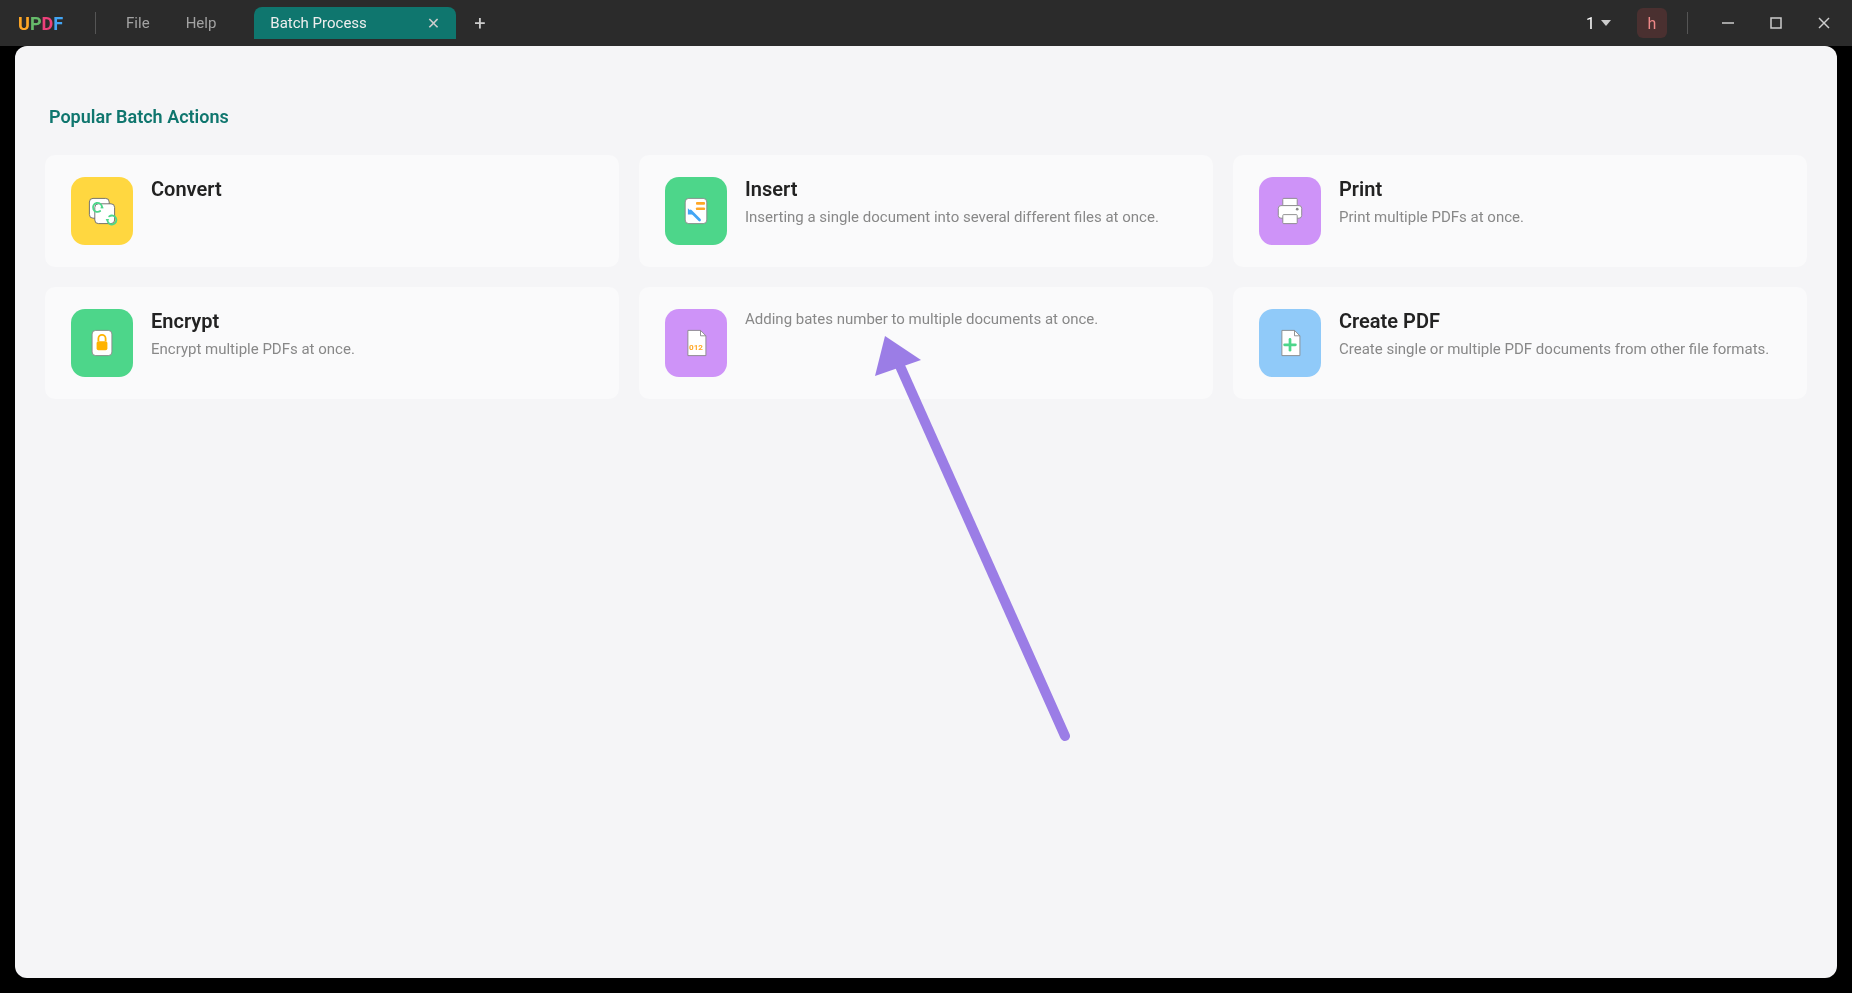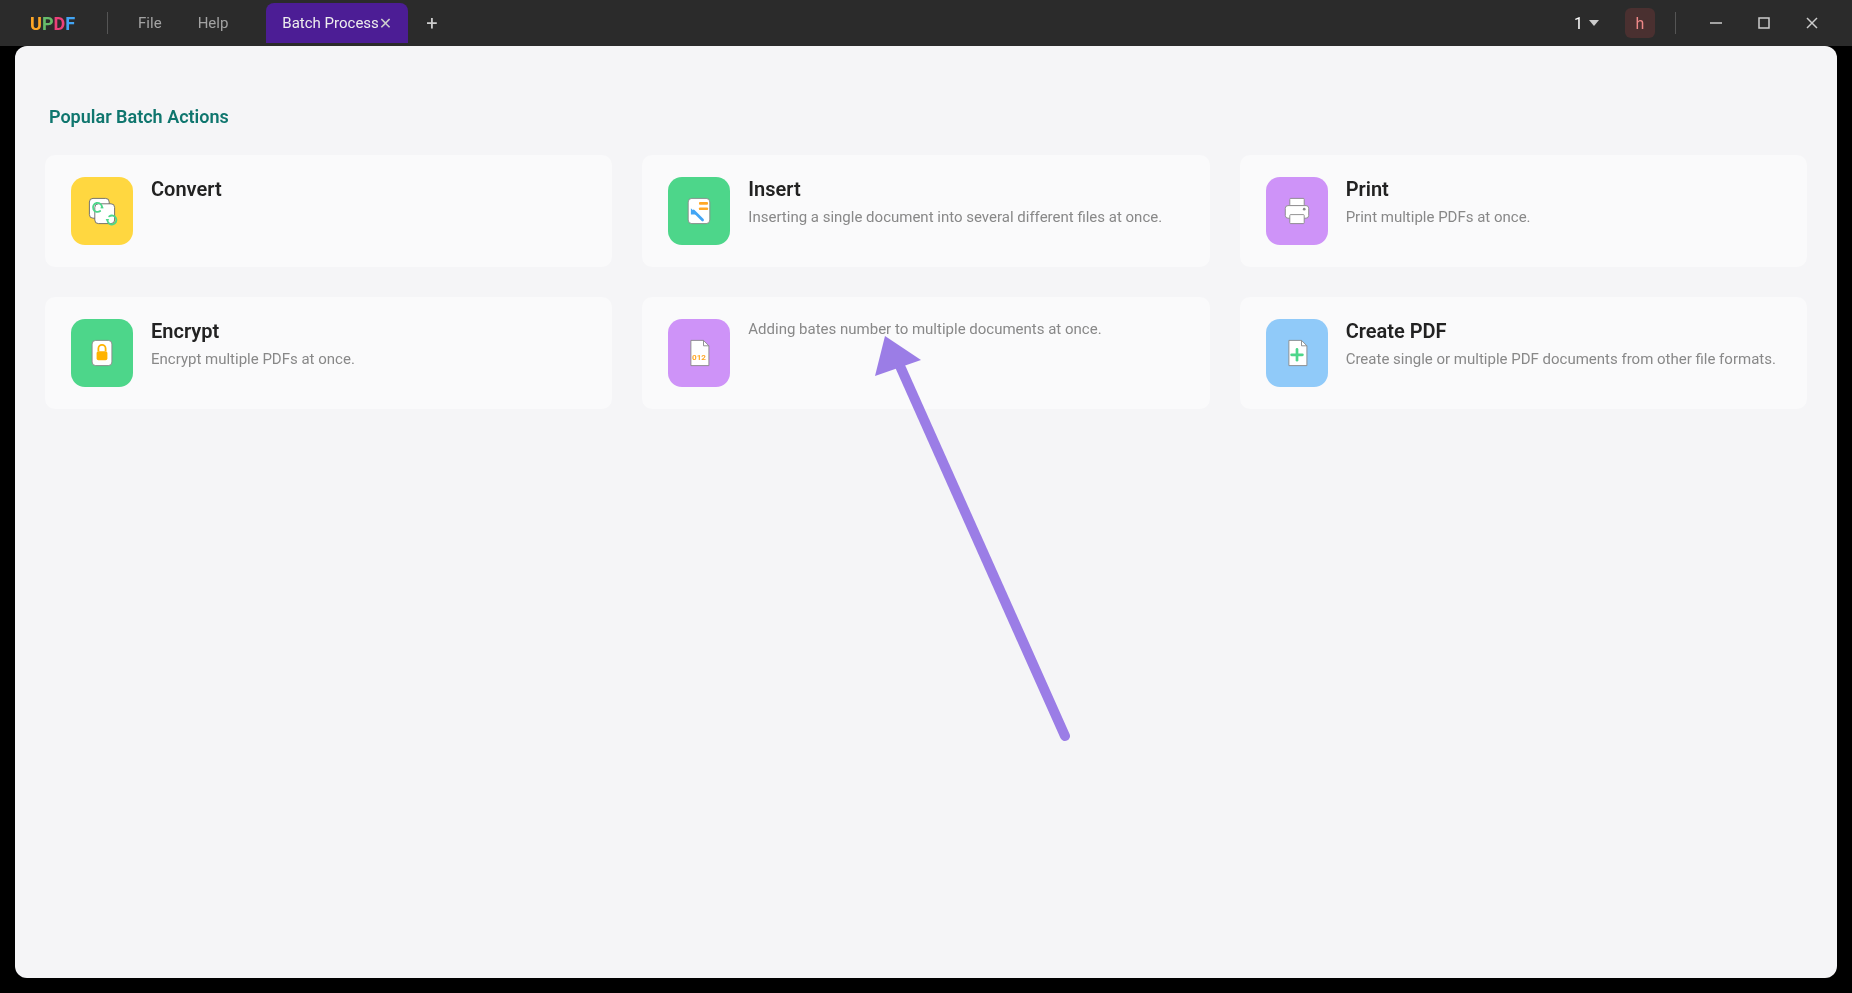--- a/index.html
+++ b/index.html
@@ -14,21 +14,21 @@
       height: 993px;
       overflow: hidden;
       position: relative;
     }
     .title-bar {
       height: 46px;
       background: #2b2b2b;
       display: flex;
       align-items: center;
       color: #fff;
-      padding: 0 20px;
+      padding: 0 8px;
     }
     .logo {
       font-weight: 700;
       font-size: 18px;
       margin-left: 10px;
       margin-right: 20px;
     }
     .logo .u { color: #ffa726; }
     .logo .p { color: #66bb6a; }
     .logo .d { color: #ec407a; }
@@ -39,27 +39,28 @@
       background: #555;
       margin: 0 12px;
     }
     .menu-item {
       color: #a3a3a3;
       font-size: 15px;
       padding: 6px 18px;
       cursor: pointer;
     }
     .tab {
-      background: #4c1d95;
-      height: 40px;
+      background: #0f766e;
+      height: 32px;
       display: flex;
       align-items: center;
       padding: 0 16px;
       border-radius: 8px 8px 0 0;
       margin-left: 20px;
+      gap: 60px;
       color: #eee;
       font-size: 15px;
     }
     .tab-close {
       color: #ccc;
       font-size: 16px;
       cursor: pointer;
     }
     .new-tab-btn {
       color: #ccc;
@@ -127,21 +128,21 @@
     .section-title {
       color: #0f766e;
       font-size: 18px;
       font-weight: 600;
       margin-bottom: 28px;
       margin-left: 4px;
     }
     .grid {
       display: grid;
       grid-template-columns: repeat(3, 1fr);
-      gap: 30px;
+      gap: 20px;
     }
     .card {
       background: #fafafb;
       border-radius: 10px;
       padding: 22px 26px;
       display: flex;
       gap: 18px;
       cursor: pointer;
       min-height: 100px;
     }

